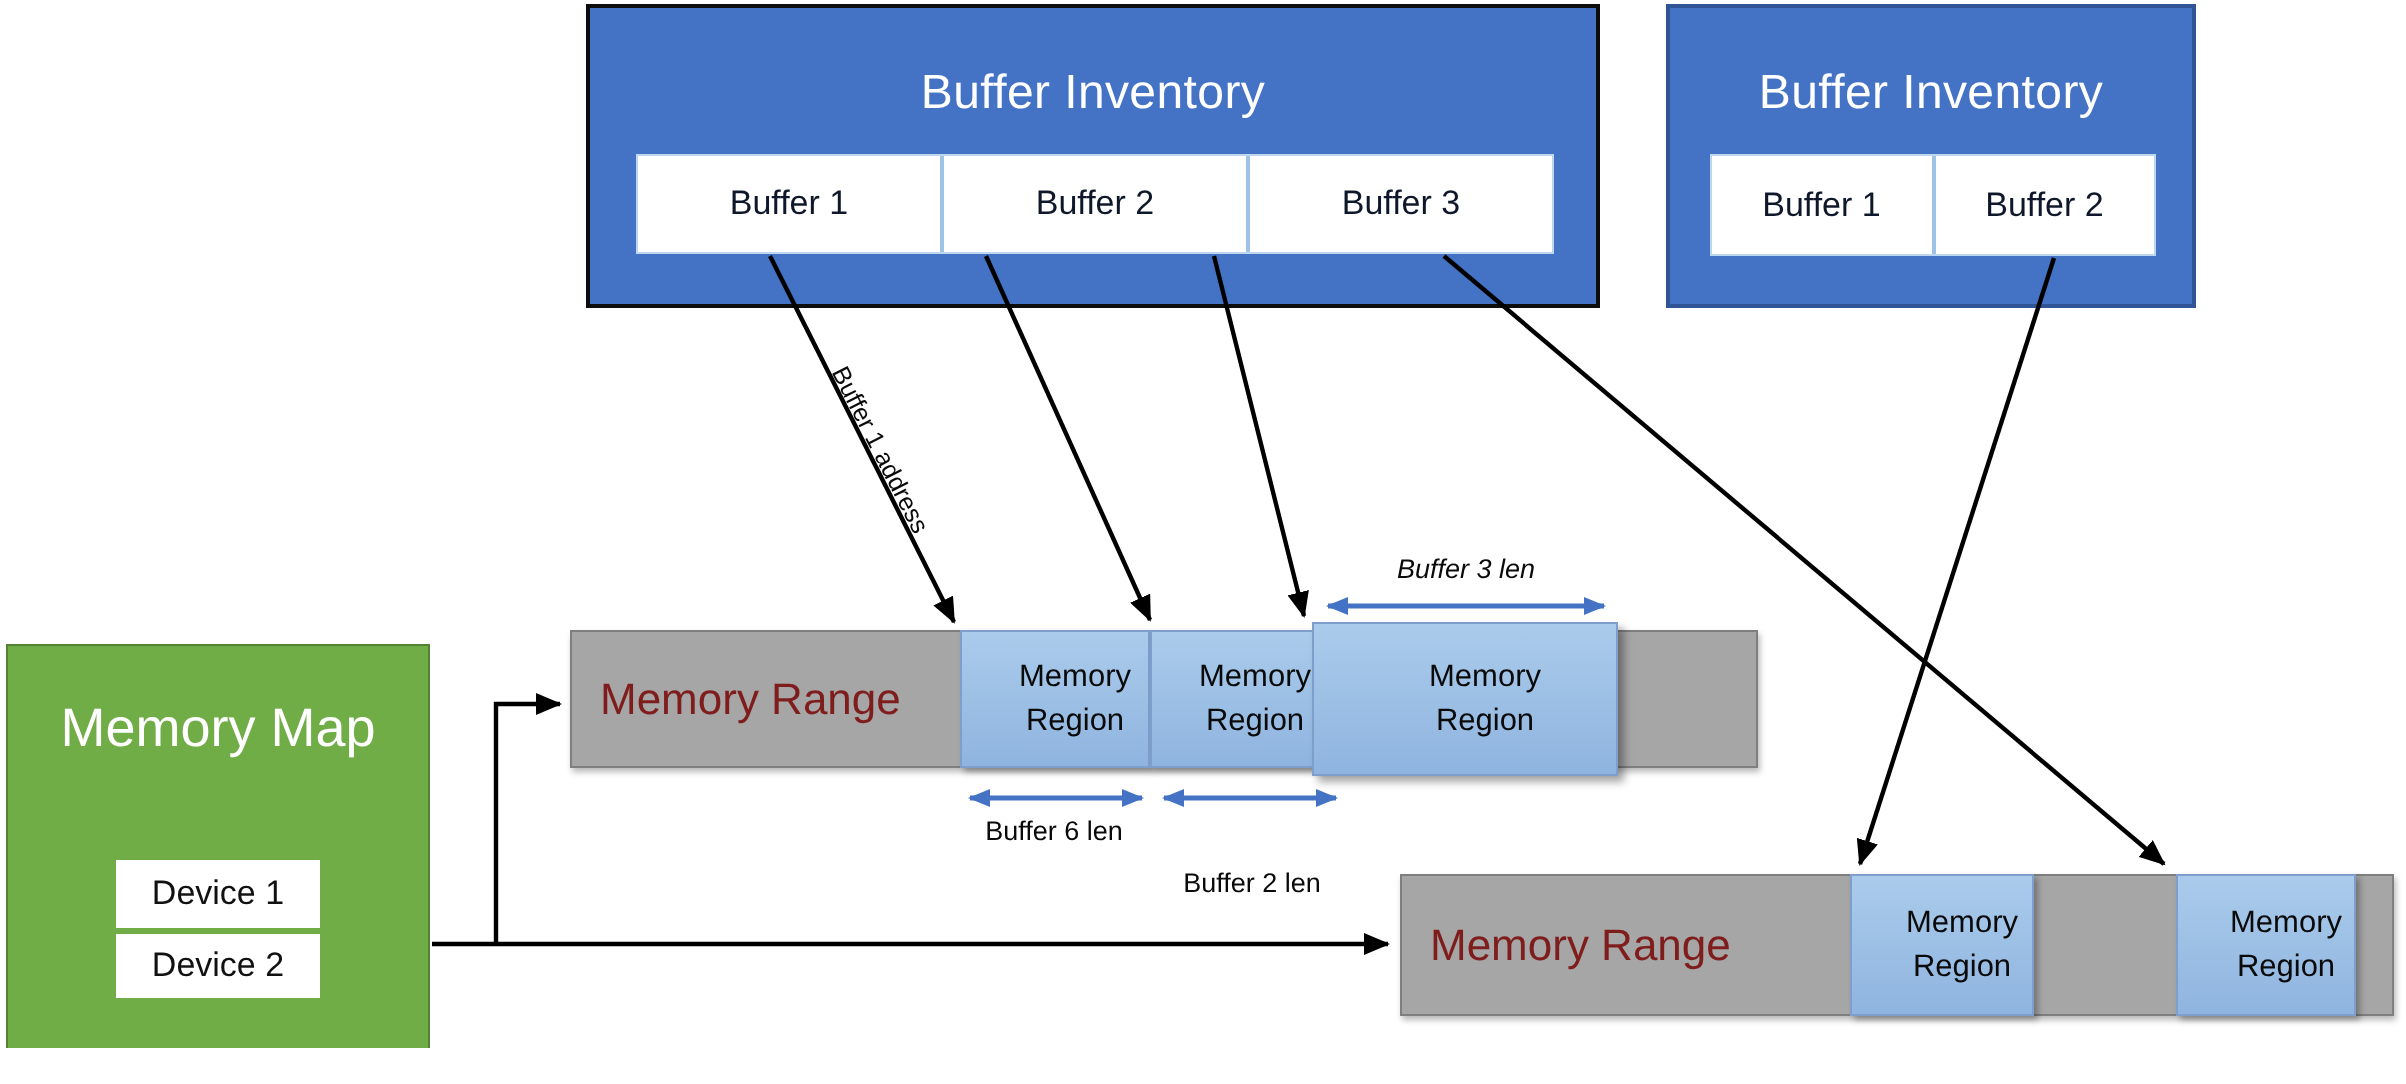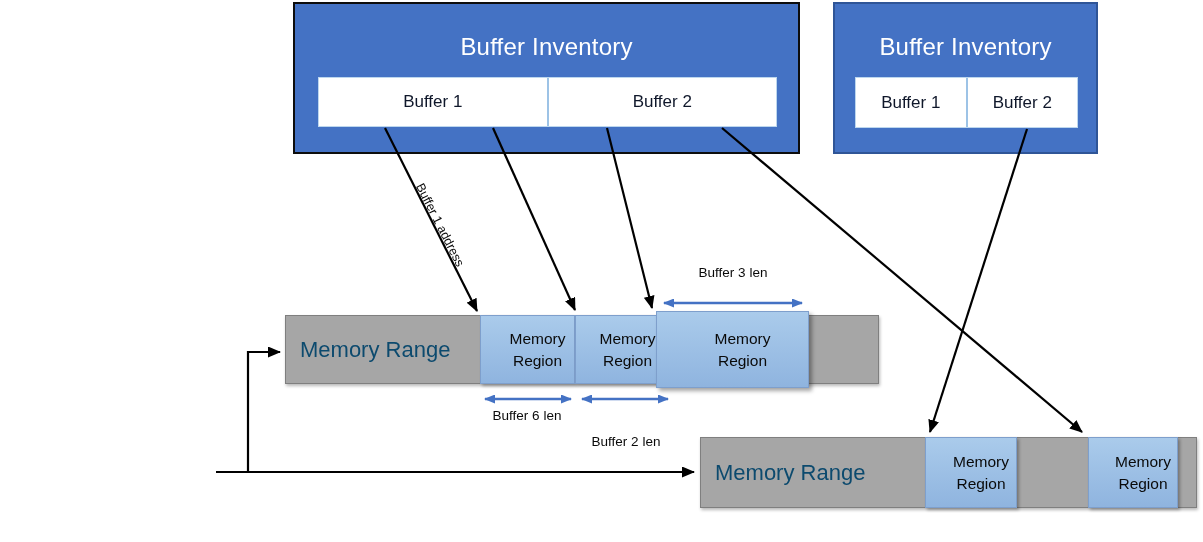--- a/index.html
+++ b/index.html
@@ -27,62 +27,68 @@
   .device{position:absolute;left:54px;width:102px;background:#ffffff;color:#111;
     font-size:17px;display:flex;align-items:center;justify-content:center;}
   .device-1{top:107px;height:34px;}
   .device-2{top:144px;height:32px;}
   
   .range{position:absolute;background:#A6A6A6;border:1px solid #7f7f7f;box-sizing:border-box;
     box-shadow:1px 2px 3px rgba(0,0,0,.28);}
   .range-top{left:285px;top:315px;width:594px;height:69px;}
   .range-bottom{left:700px;top:437px;width:497px;height:71px;}
   .range-label{position:absolute;left:14px;top:0;height:100%;display:flex;align-items:center;
-    color:#0c4a6e;font-size:22px;white-space:nowrap;}
+    color:#7f1d1d;font-size:22px;white-space:nowrap;}
   
   .region{position:absolute;background:linear-gradient(180deg,#AACBEB 0%,#8FB4DF 100%);
     border:1px solid #7E9FCC;box-sizing:border-box;display:flex;align-items:center;justify-content:center;
     box-shadow:2px 2px 3px rgba(0,0,0,.3);padding-left:20px;}
   .region-text{display:block;width:80px;text-align:center;font-size:15.5px;line-height:1.4;color:#0a0a0a;}
   .r-t1{left:480px;top:315px;width:95px;height:69px;}
   .r-t2{left:575px;top:315px;width:85px;height:69px;}
   .r-t3{left:656px;top:311px;width:153px;height:77px;z-index:2;box-shadow:3px 3px 4px rgba(0,0,0,.35);}
   .r-b1{left:925px;top:437px;width:92px;height:71px;}
   .r-b2{left:1088px;top:437px;width:90px;height:71px;}
   
   .note{position:absolute;color:#0a0a0a;font-size:13.5px;text-align:center;white-space:nowrap;}
   .note-addr{left:380px;top:218px;width:120px;font-size:12.5px;
     transform:rotate(63deg);}
   .note-b1len{left:467px;top:408px;width:120px;}
   .note-b2len{left:566px;top:410px;width:120px;margin-top:24px;}
-  .note-b3len{left:673px;top:265px;width:120px;}
+  .note-b3len{left:673px;top:277px;width:120px;font-style:italic;}
   
   .arrow-layer{position:absolute;left:0;top:0;z-index:5;pointer-events:none;}
 </style>
 </head>
 <body>
 
 <div class="stage">
 
   <div class="inv inv-left">
     <div class="inv-title">Buffer Inventory</div>
     <div class="inv-strip">
       <div class="inv-cell">Buffer 1</div>
       <div class="inv-cell">Buffer 2</div>
+      <div class="inv-cell">Buffer 3</div>
     </div>
   </div>
 
   <div class="inv inv-right">
     <div class="inv-title">Buffer Inventory</div>
     <div class="inv-strip">
       <div class="inv-cell">Buffer 1</div>
       <div class="inv-cell">Buffer 2</div>
     </div>
   </div>
 
+  <div class="memmap">
+    <div class="memmap-title">Memory Map</div>
+    <div class="device device-1">Device 1</div>
+    <div class="device device-2">Device 2</div>
+  </div>
 
   <div class="range range-top">
     <span class="range-label">Memory Range</span>
   </div>
   <div class="region r-t1">
     <span class="region-text">Memory Region</span>
   </div>
   <div class="region r-t2">
     <span class="region-text">Memory Region</span>
   </div>

